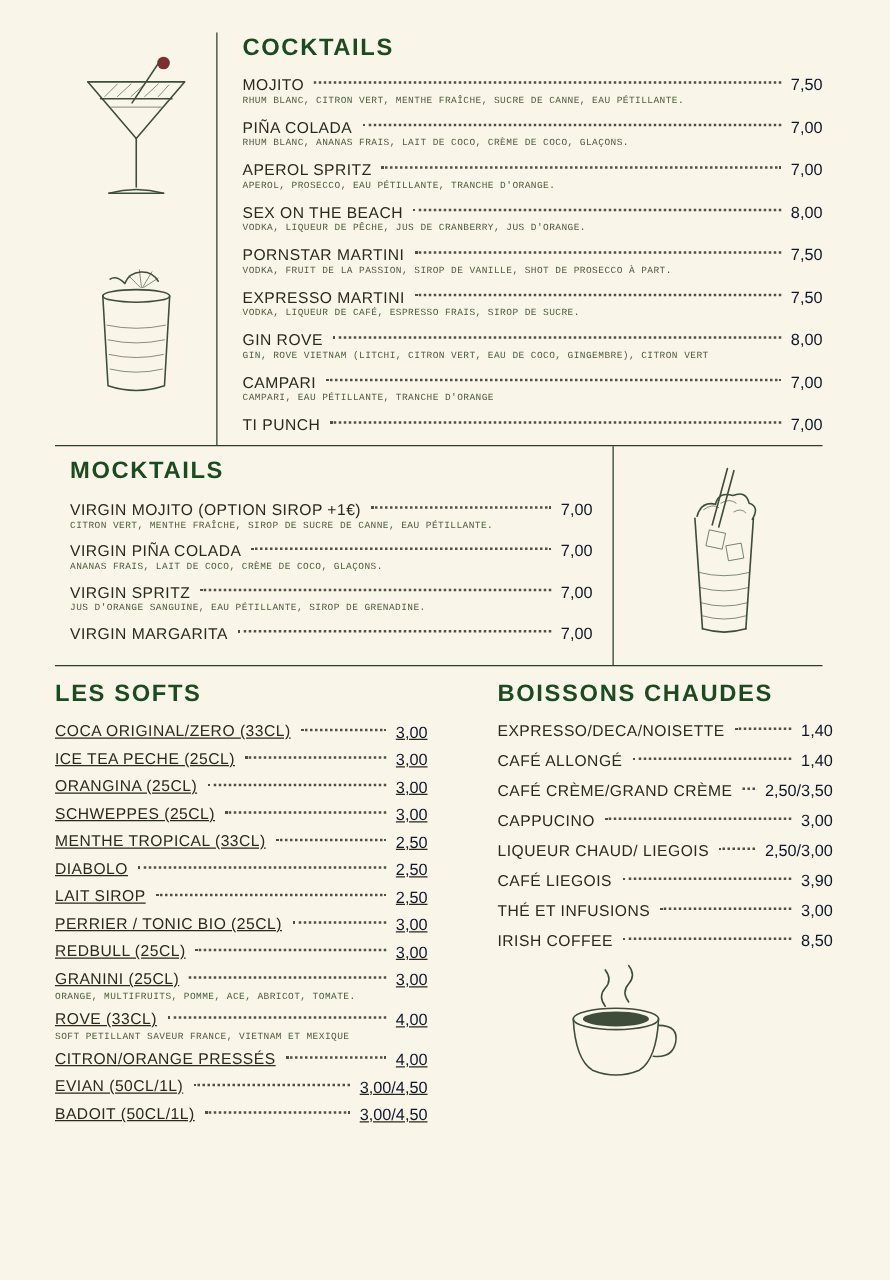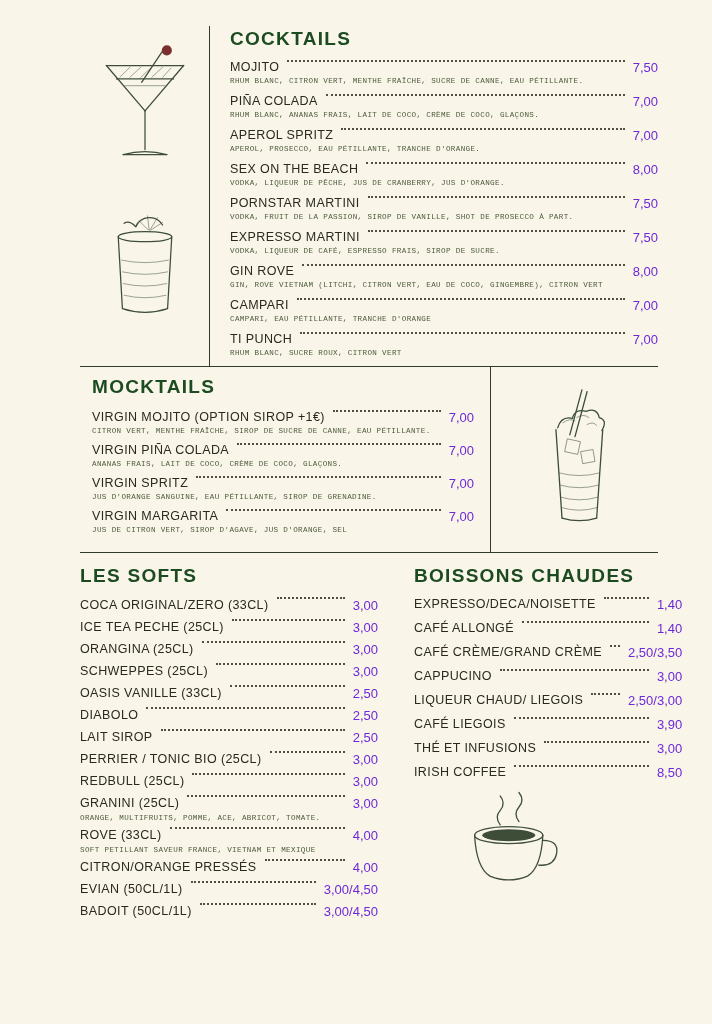--- a/index.html
+++ b/index.html
@@ -3,66 +3,66 @@
 <meta charset="utf-8">
 <style>
   * { margin:0; padding:0; box-sizing:border-box; }
   html,body { width:712px; height:1024px; }
   body {
     background:#f9f6e9;
     font-family:"Liberation Sans", sans-serif;
     color:#2a291f;
     overflow:hidden;
   }
-  .page { width:712px; height:1024px; padding:26px 54px 0 80px; }
+  .page { width:712px; height:1024px; padding:26px 54px 0 44px; }
 
   .sec-title {
     font-size:19px; font-weight:700; letter-spacing:1.3px;
     color:#1d4b21; margin-bottom:10px;
   }
 
   
   .top { display:flex; }
   .illus-col {
     flex:0 0 130px; width:130px;
     border-right:1.6px solid #2e3c28;
     display:flex; flex-direction:column; align-items:center;
     padding-top:16px;
   }
   .illus-col .gap { height:42px; }
   .top-content { flex:1; padding-left:20px; padding-top:2px; }
 
   
   .mi { margin-bottom:8px; }
-  .mi-line { display:flex; align-items:flex-start; }
+  .mi-line { display:flex; align-items:center; }
   .mi-name { font-size:12.5px; letter-spacing:0.4px; white-space:nowrap; color:#2a291f; }
   .leader { flex:1; border-bottom:2px dotted #50503f; margin:0 8px 4px 8px; min-width:10px; }
-  .mi-price { font-size:13px; white-space:nowrap; color:#6d28d9; }
+  .mi-price { font-size:13px; white-space:nowrap; color:#0f172a; }
   .mi-desc { font-size:7.6px; letter-spacing:0.35px; color:#4e5c3c; margin-top:2px;font-family:Liberation Mono, monospace; }
 
   .cocktails-list .mi { margin-bottom:9px; }
 
   
   .mock-box {
     display:flex; margin-top:0;
     border-top:1.6px solid #2e3c28;
     border-bottom:1.6px solid #2e3c28;
   }
   .mock-left { flex:1; padding:9px 16px 10px 12px; }
   .mock-right {
     flex:0 0 168px; width:168px;
     border-left:1.6px solid #2e3c28;
     display:flex; align-items:center; justify-content:center;
   }
   .mock-left .sec-title { margin-bottom:12px; }
 
   
-  .bottom { display:grid; grid-template-columns:298px 1fr; column-gap:36px; padding-top:12px; }
+  .bottom { display:grid; grid-template-columns:298px 1fr; column-gap:56px; padding-top:12px; }
   .softs-list .mi { margin-bottom:5px; }
-  .softs-list .mi-line { line-height:17px; }
+  .softs-list .mi-line { line-height:17px;text-decoration:underline; }
   .hot-list .mi { margin-bottom:9px; }
   .coffee-wrap { display:flex; justify-content:center; margin-top:10px; padding-right:70px; }
 
   
   .sketch { stroke:#3e4d38; fill:none; stroke-width:1.5; stroke-linecap:round; stroke-linejoin:round; }
   .sketch .thin { stroke-width:0.8; opacity:0.75; }
   .sketch .fillDark { fill:#3e4d38; stroke:none; }
   .sketch .cherry { fill:#7c2f2f; stroke:none; }
 </style>
 </head>
@@ -171,21 +171,20 @@
               <span class="mi-price">7,00</span>
             </div>
             <div class="mi-desc">CAMPARI, EAU PÉTILLANTE, TRANCHE D'ORANGE</div>
           </div>
           <div class="mi">
             <div class="mi-line">
               <span class="mi-name">TI PUNCH</span>
               <span class="leader"></span>
               <span class="mi-price">7,00</span>
             </div>
-            <div class="mi-desc">RHUM BLANC,  SUCRE ROUX, CITRON VERT</div>
           </div>
         </div>
     </div>
   </div>
 
   <div class="mock-box">
     <div class="mock-left">
       <div class="sec-title">MOCKTAILS</div>
       <div class="mock-list">
           <div class="mi">
@@ -211,21 +210,20 @@
               <span class="mi-price">7,00</span>
             </div>
             <div class="mi-desc">JUS D'ORANGE SANGUINE, EAU PÉTILLANTE, SIROP DE GRENADINE.</div>
           </div>
           <div class="mi">
             <div class="mi-line">
               <span class="mi-name">VIRGIN MARGARITA</span>
               <span class="leader"></span>
               <span class="mi-price">7,00</span>
             </div>
-            <div class="mi-desc">JUS DE CITRON VERT, SIROP D'AGAVE, JUS D'ORANGE, SEL</div>
           </div>
         </div>
     </div>
     <div class="mock-right">
       <svg width="104" height="158" viewBox="0 0 120 170" class="sketch">
         <line x1="68" y1="4" x2="54" y2="56"></line>
         <line x1="74" y1="6" x2="60" y2="58"></line>
         <path d="M40,48 q4,-14 17,-11 q3,-12 16,-8 q12,-5 15,7 q10,3 3,15"></path>
         <path class="thin" d="M46,42 q8,-6 14,-2"></path>
         <path class="thin" d="M62,36 q8,-5 14,0"></path>
@@ -270,21 +268,21 @@
           </div>
           <div class="mi">
             <div class="mi-line">
               <span class="mi-name">SCHWEPPES (25CL)</span>
               <span class="leader"></span>
               <span class="mi-price">3,00</span>
             </div>
           </div>
           <div class="mi">
             <div class="mi-line">
-              <span class="mi-name">OASIS VANILLE (33CL)</span>
+              <span class="mi-name">MENTHE TROPICAL (33CL)</span>
               <span class="leader"></span>
               <span class="mi-price">2,50</span>
             </div>
           </div>
           <div class="mi">
             <div class="mi-line">
               <span class="mi-name">DIABOLO</span>
               <span class="leader"></span>
               <span class="mi-price">2,50</span>
             </div>

